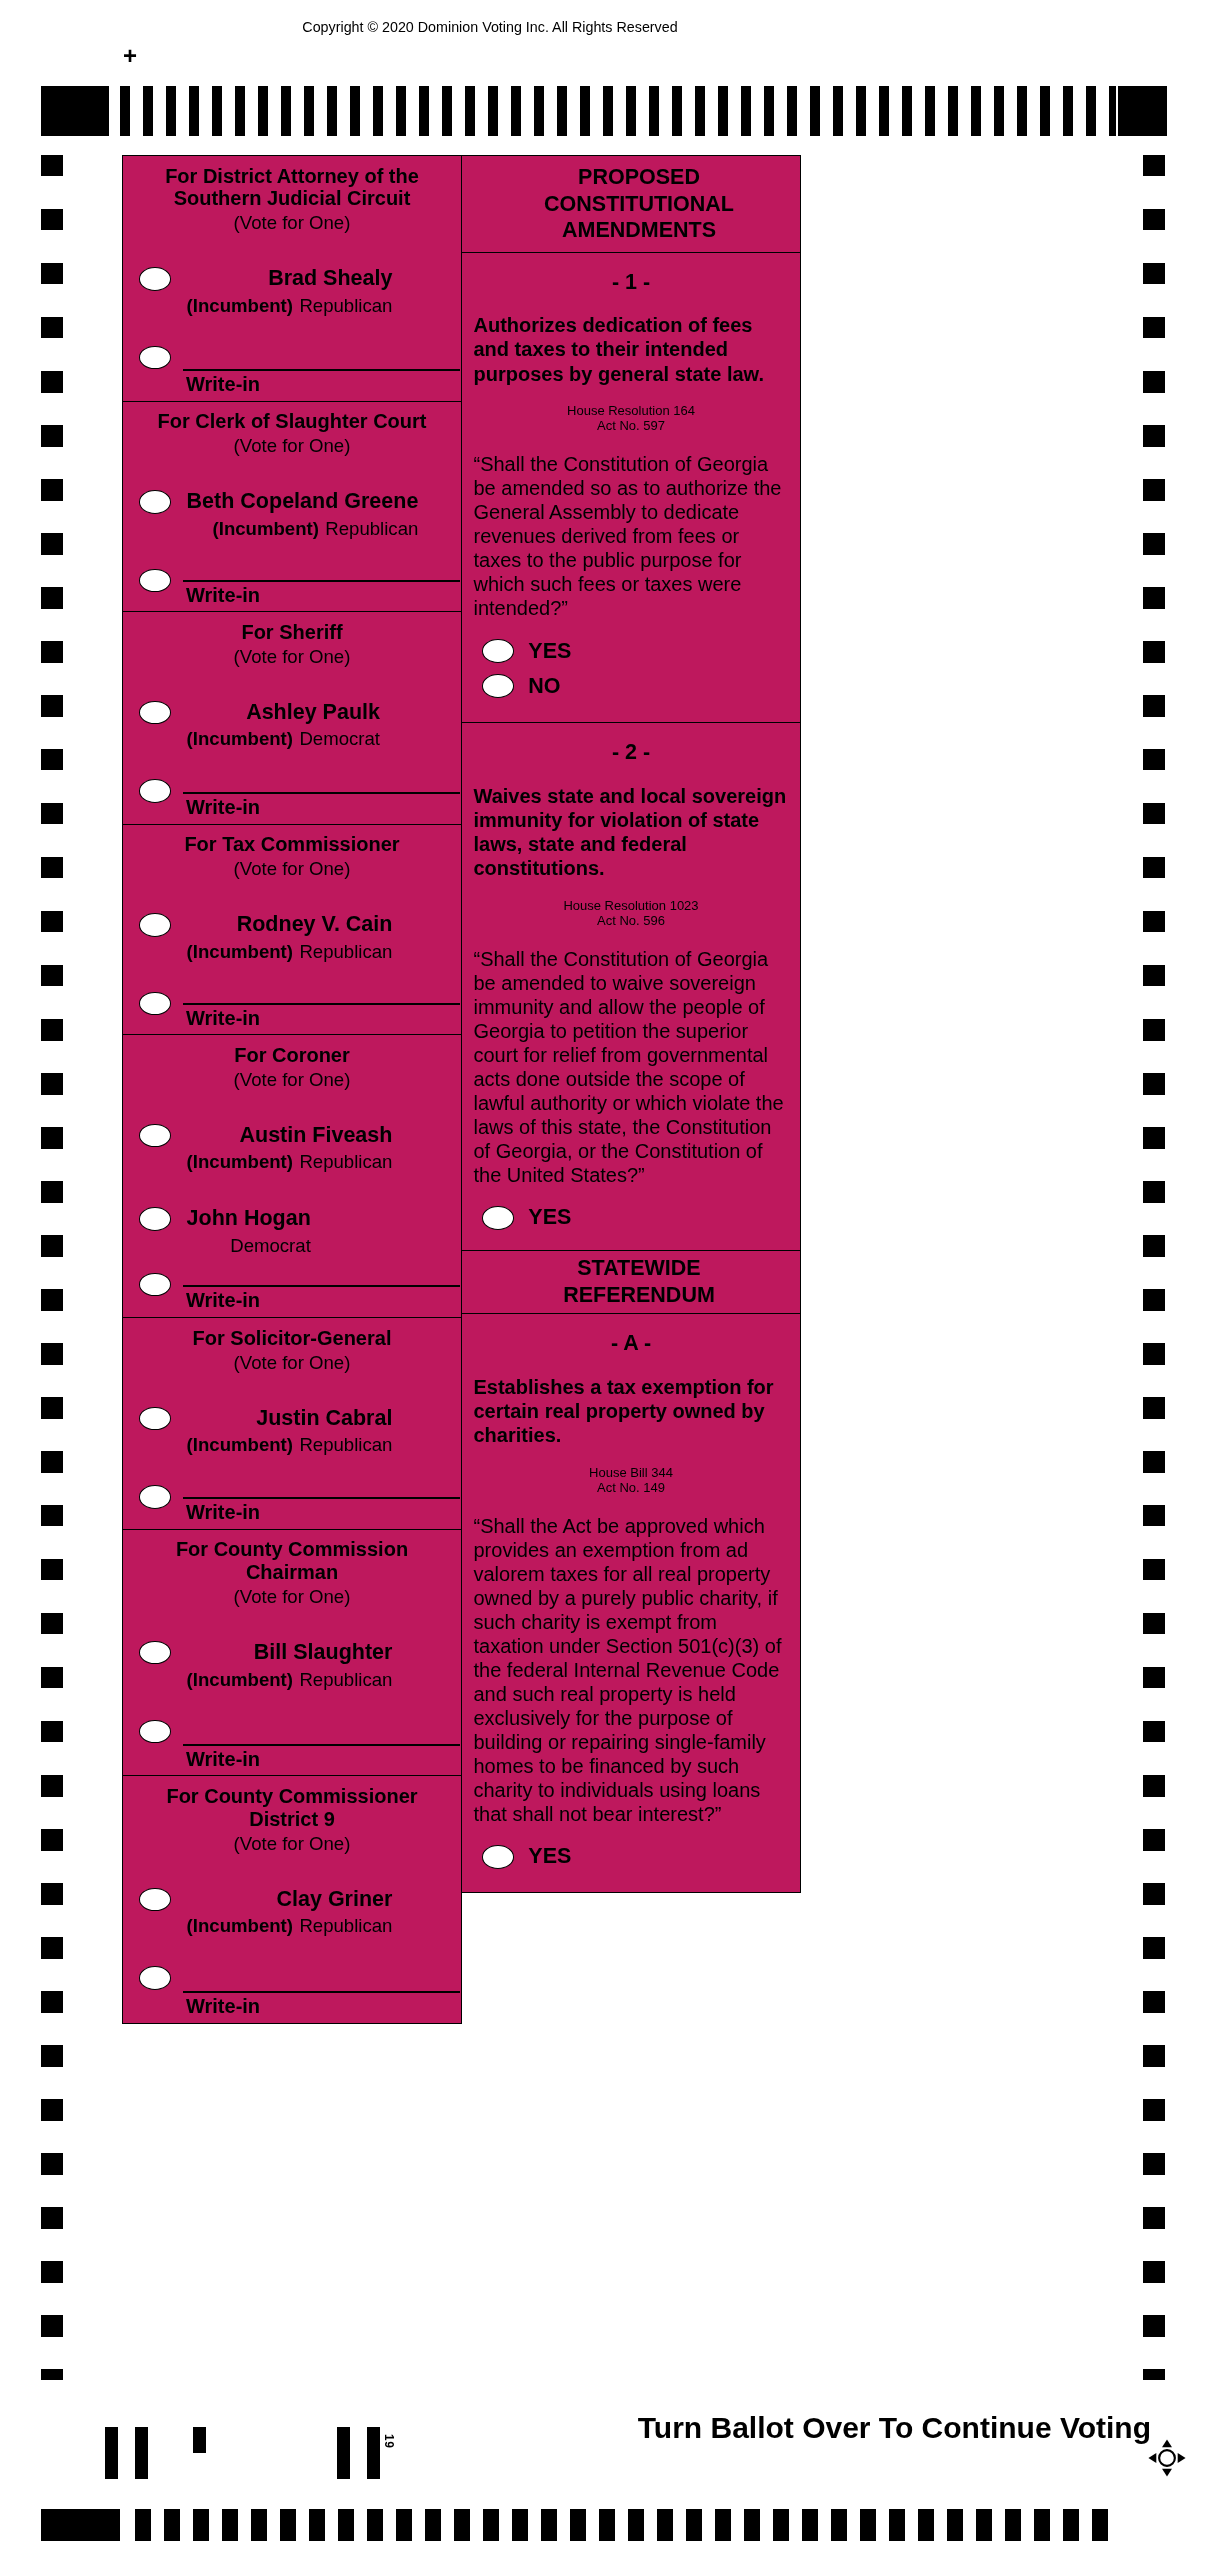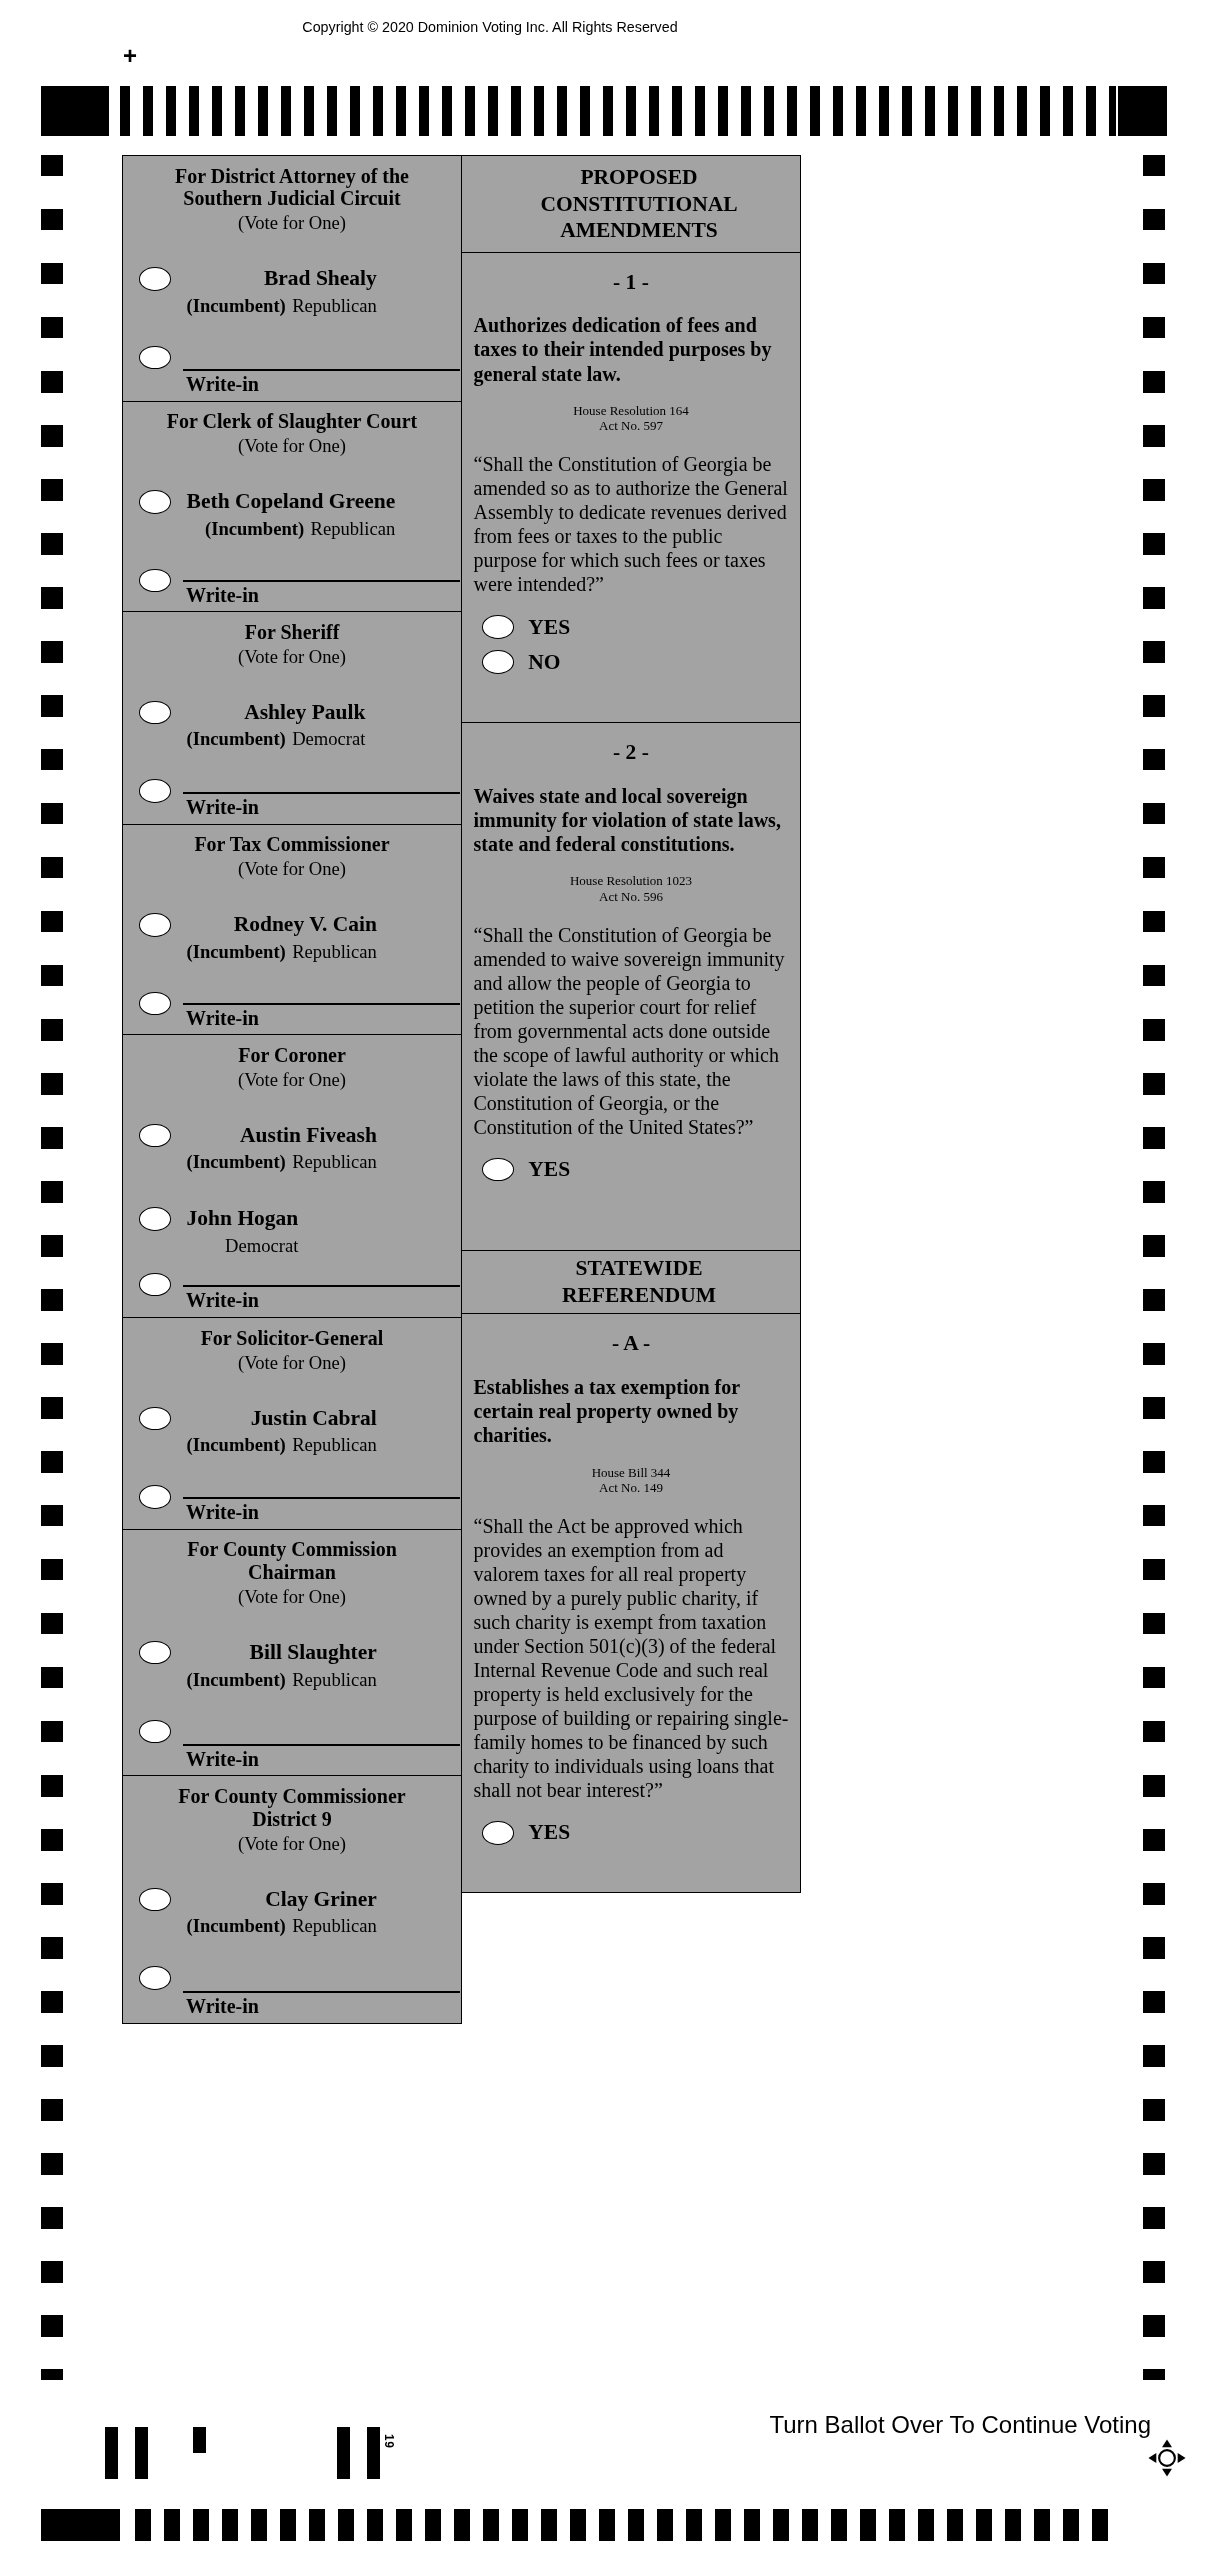--- a/index.html
+++ b/index.html
@@ -22,27 +22,27 @@
   .bottom-longbar{left:41px;top:2509px;width:79px;height:32px;}
   .bottom-bars{left:135px;top:2509px;width:985px;height:32px;
     background:repeating-linear-gradient(to right,#000 0 15.8px,transparent 15.8px 29px);}
   .stub-bar{top:2427px;width:13px;height:52px;}
   .stub-bar.half{height:26px;}
   .stub-num{left:382px;top:2434px;font-size:12px;font-weight:bold;
     writing-mode:vertical-rl;letter-spacing:0.7px;}
   .plus-mark{left:123px;top:44px;font-size:24px;font-weight:bold;line-height:1;}
   
   .copyright{left:0;top:18.6px;width:980px;text-align:center;font-size:14.3px;}
-  .turn-over{top:2411px;right:75px;font-size:24px;font-weight:normal;margin-left:16px;}
+  .turn-over{top:2411px;right:75px;font-size:30px;font-weight:bold;margin-left:16px;}
   .move-icon{left:1147px;top:2438px;}
   
   .left-col{left:122px;top:155px;width:340px;}
   .right-col{left:461px;top:155px;width:340px;}
-  .box{box-sizing:border-box;border:1.4px solid #000;background:#a3a3a3;
-    position:relative;overflow:hidden;font-family:Liberation Serif, serif;}
+  .box{box-sizing:border-box;border:1.4px solid #000;background:#be185d;
+    position:relative;overflow:hidden;}
   .box + .box{margin-top:-1.4px;}
   
   .contest{padding-top:8.6px;}
   .c1{height:247px;} .c2{height:212px;} .c3{height:214px;} .c4{height:212px;}
   .c5{height:284px;} .c6{height:213px;} .c7{height:248px;} .c8{height:249px;}
   .contest-title{text-align:center;font-weight:bold;font-size:20px;line-height:1.14;
     white-space:pre-line;padding:0 5.7px;}
   .vote-for{text-align:center;font-size:18.6px;margin-top:2.1px;}
   .opt{display:flex;align-items:flex-start;margin-top:33px;text-align:right;}
   .opt.second{margin-top:34px;}

